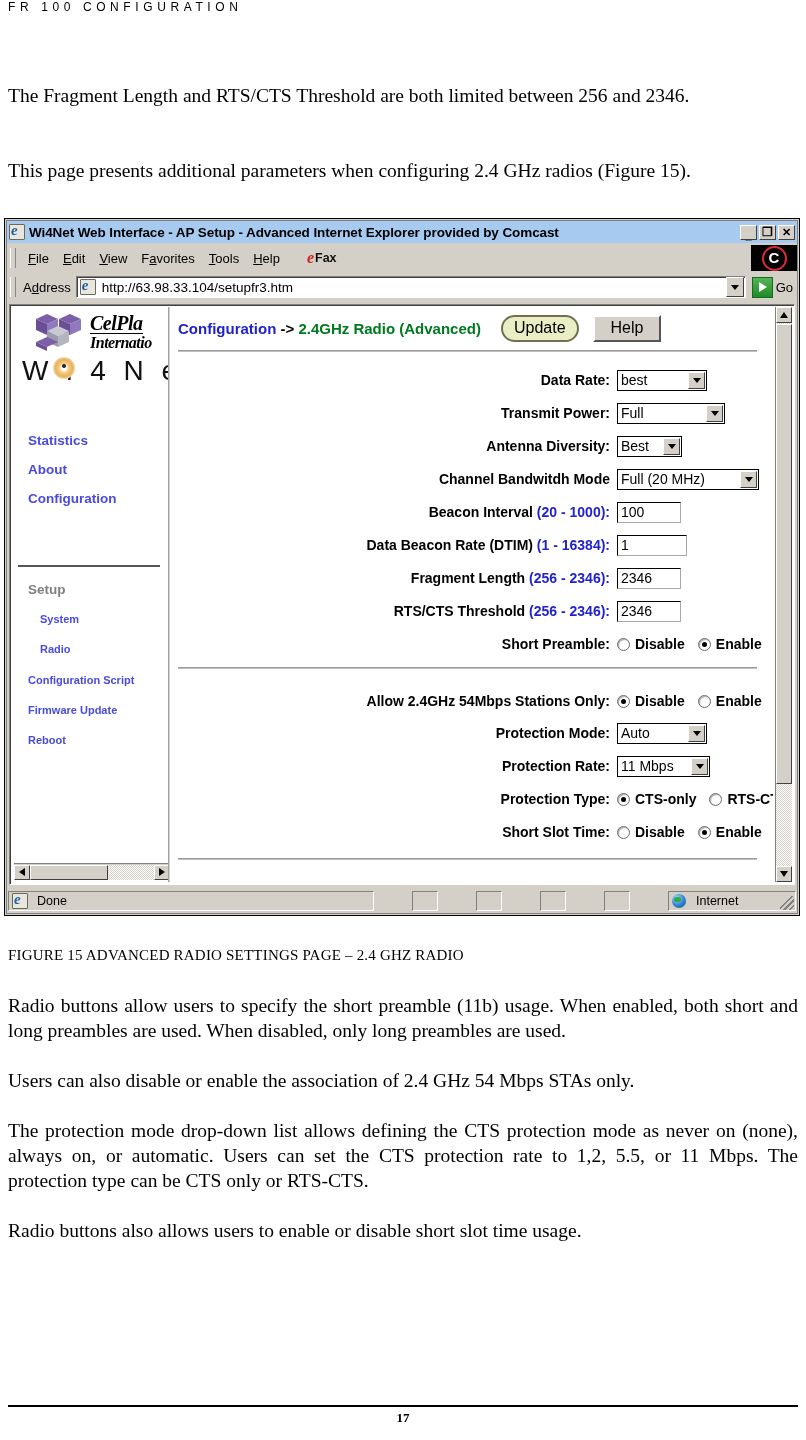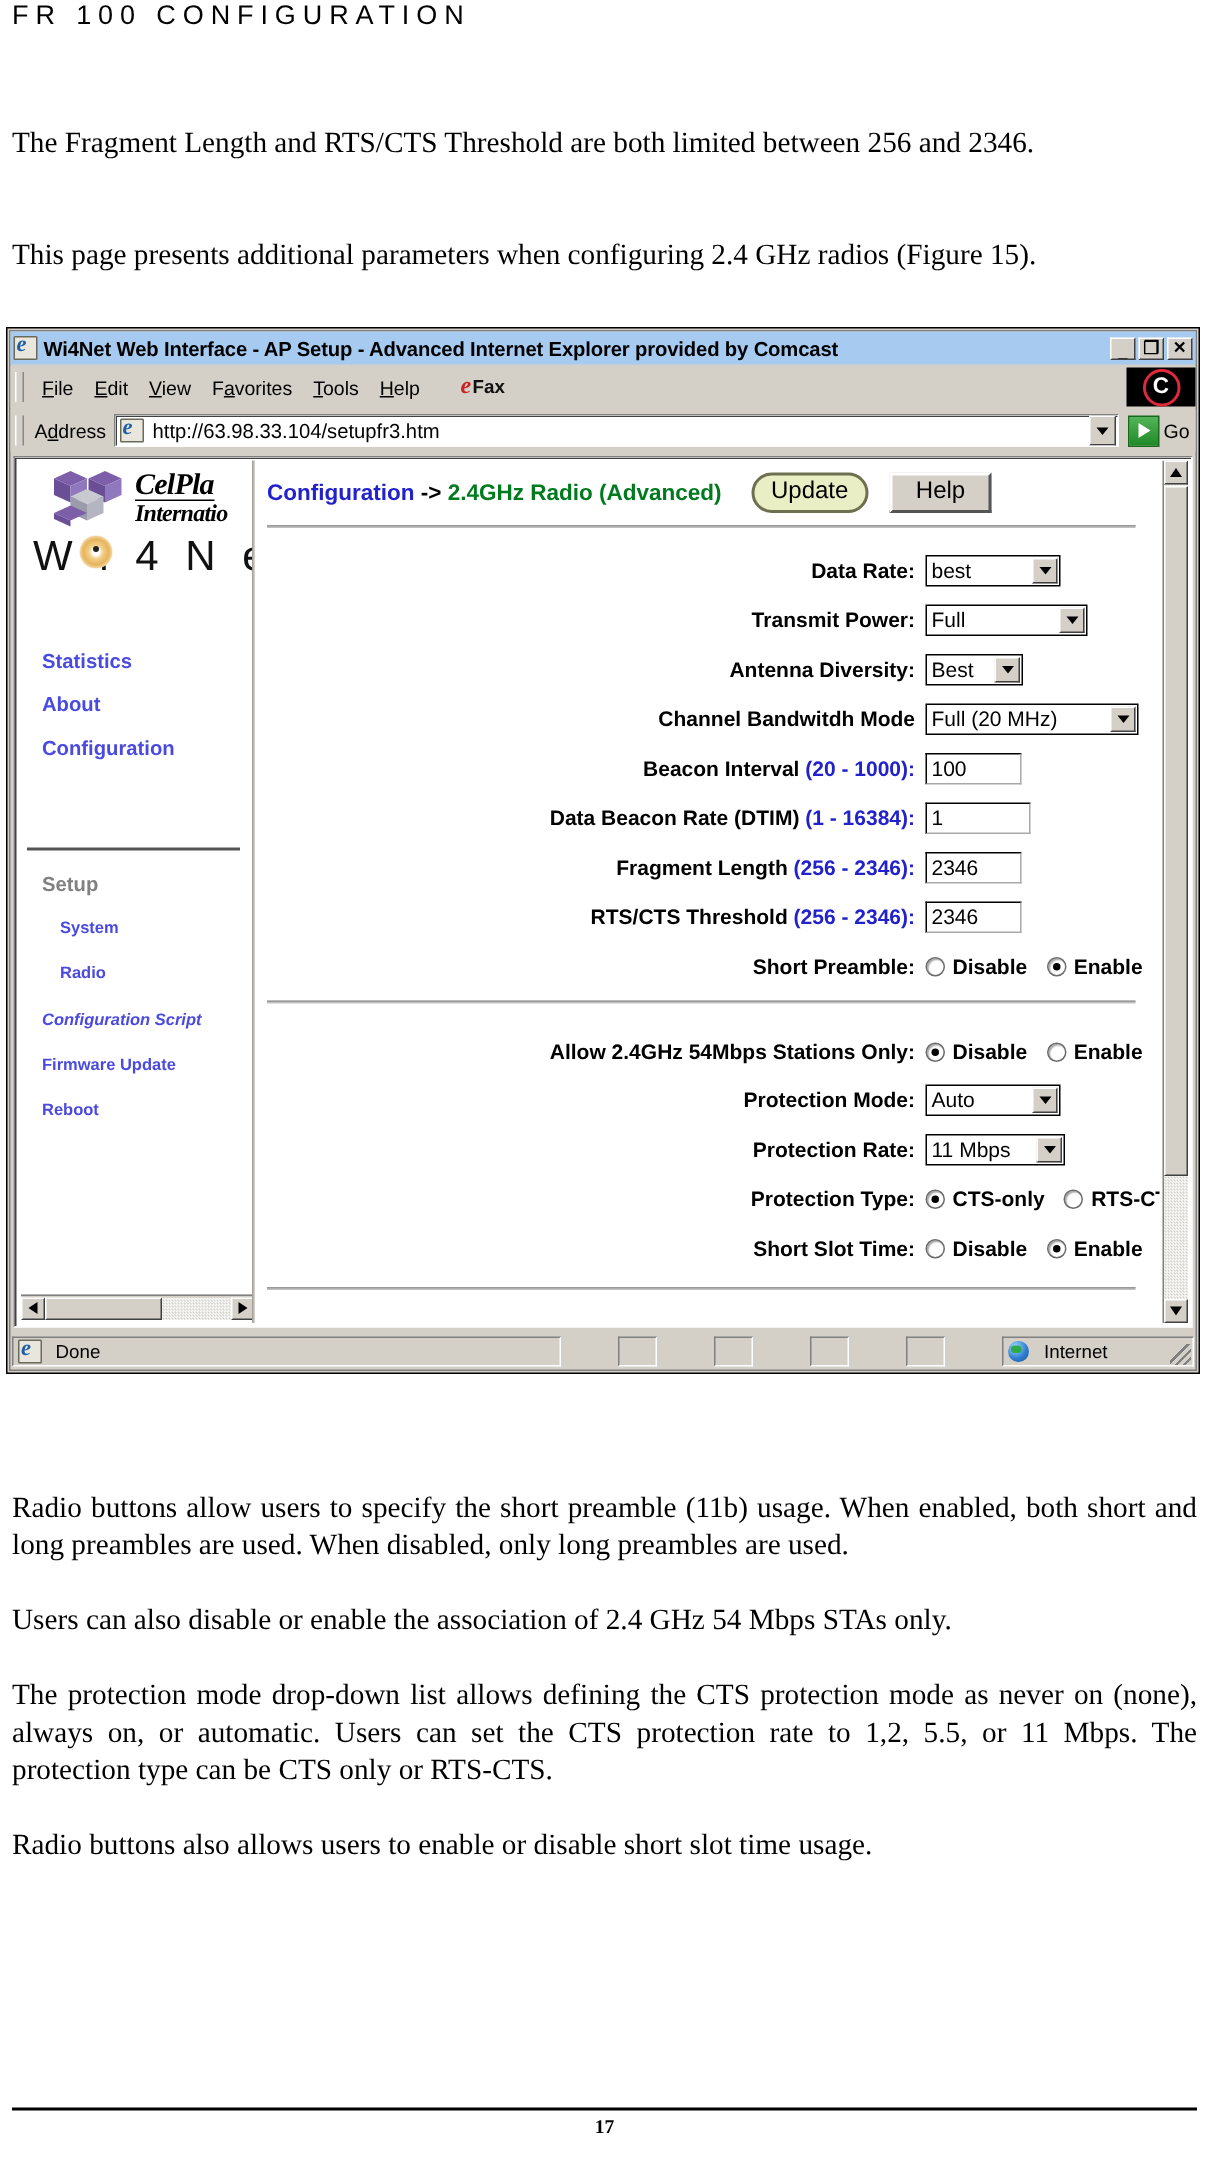--- a/index.html
+++ b/index.html
@@ -15,21 +15,21 @@
   .page {
     position: absolute; inset: 0;
     padding: 0;
   }
 
   
   .running-head {
     position: absolute;
     left: 8px; top: 0px;
     font-family: "Liberation Sans", sans-serif;
-    font-size: 18px;
+    font-size: 12px;
     letter-spacing: 4.6px;
     color: #000;
     font-weight: 400;
   }
 
   
   .para {
     position: absolute;
     left: 8px;
     width: 790px;
@@ -385,21 +385,21 @@
   .navsub {
     font-family: "Liberation Sans", sans-serif;
     font-size: 11px;
     font-weight: bold;
     color: #4a4ae0;
     margin-bottom: 15px;
     margin-left: 12px;
     line-height: 15px;
     white-space: nowrap;
   }
-  .navsub.wrap { margin-left: 0px; white-space: normal; width: 128px; line-height: 16px; font-style: italic; }
+  .navsub.wrap { margin-left: 0px; white-space: normal; width: 128px; line-height: 16px; }
 
   
   .lf-hscroll {
     position: absolute;
     left: 2px; bottom: 2px;
     width: 156px; height: 17px;
     background: #d4d0c8;
     border-top: 1px solid #808080;
     box-sizing: border-box;
     display: flex; align-items: center;
@@ -989,20 +989,21 @@
       <span class="sb-panel sb-small"></span>
       <span class="sb-panel sb-small"></span>
       <span class="sb-panel sb-zone">
         <span class="globe"></span>
         <span style="margin-left:5px;">Internet</span>
       </span>
       <span class="grip-corner"></span>
     </div>
   </div>
 
+  <div class="figcaption" style="top:947px;">FIGURE 15 ADVANCED RADIO SETTINGS PAGE – 2.4 GHZ RADIO</div>
 
   <div class="para" style="top:993px;">Radio buttons allow users to specify the short preamble (11b) usage. When enabled, both short and long preambles are used. When disabled, only long preambles are used.</div>
   <div class="para nojust" style="top:1068px;">Users can also disable or enable the association of 2.4 GHz 54 Mbps STAs only.</div>
   <div class="para" style="top:1118px;">The protection mode drop-down list allows defining the CTS protection mode as never on (none), always on, or automatic. Users can set the CTS protection rate to 1,2, 5.5, or 11 Mbps. The protection type can be CTS only or RTS-CTS.</div>
   <div class="para nojust" style="top:1218px;">Radio buttons also allows users to enable or disable short slot time usage.</div>
 
   <div class="footer-rule"></div>
   <div class="page-number">17</div>
 </div>
 

